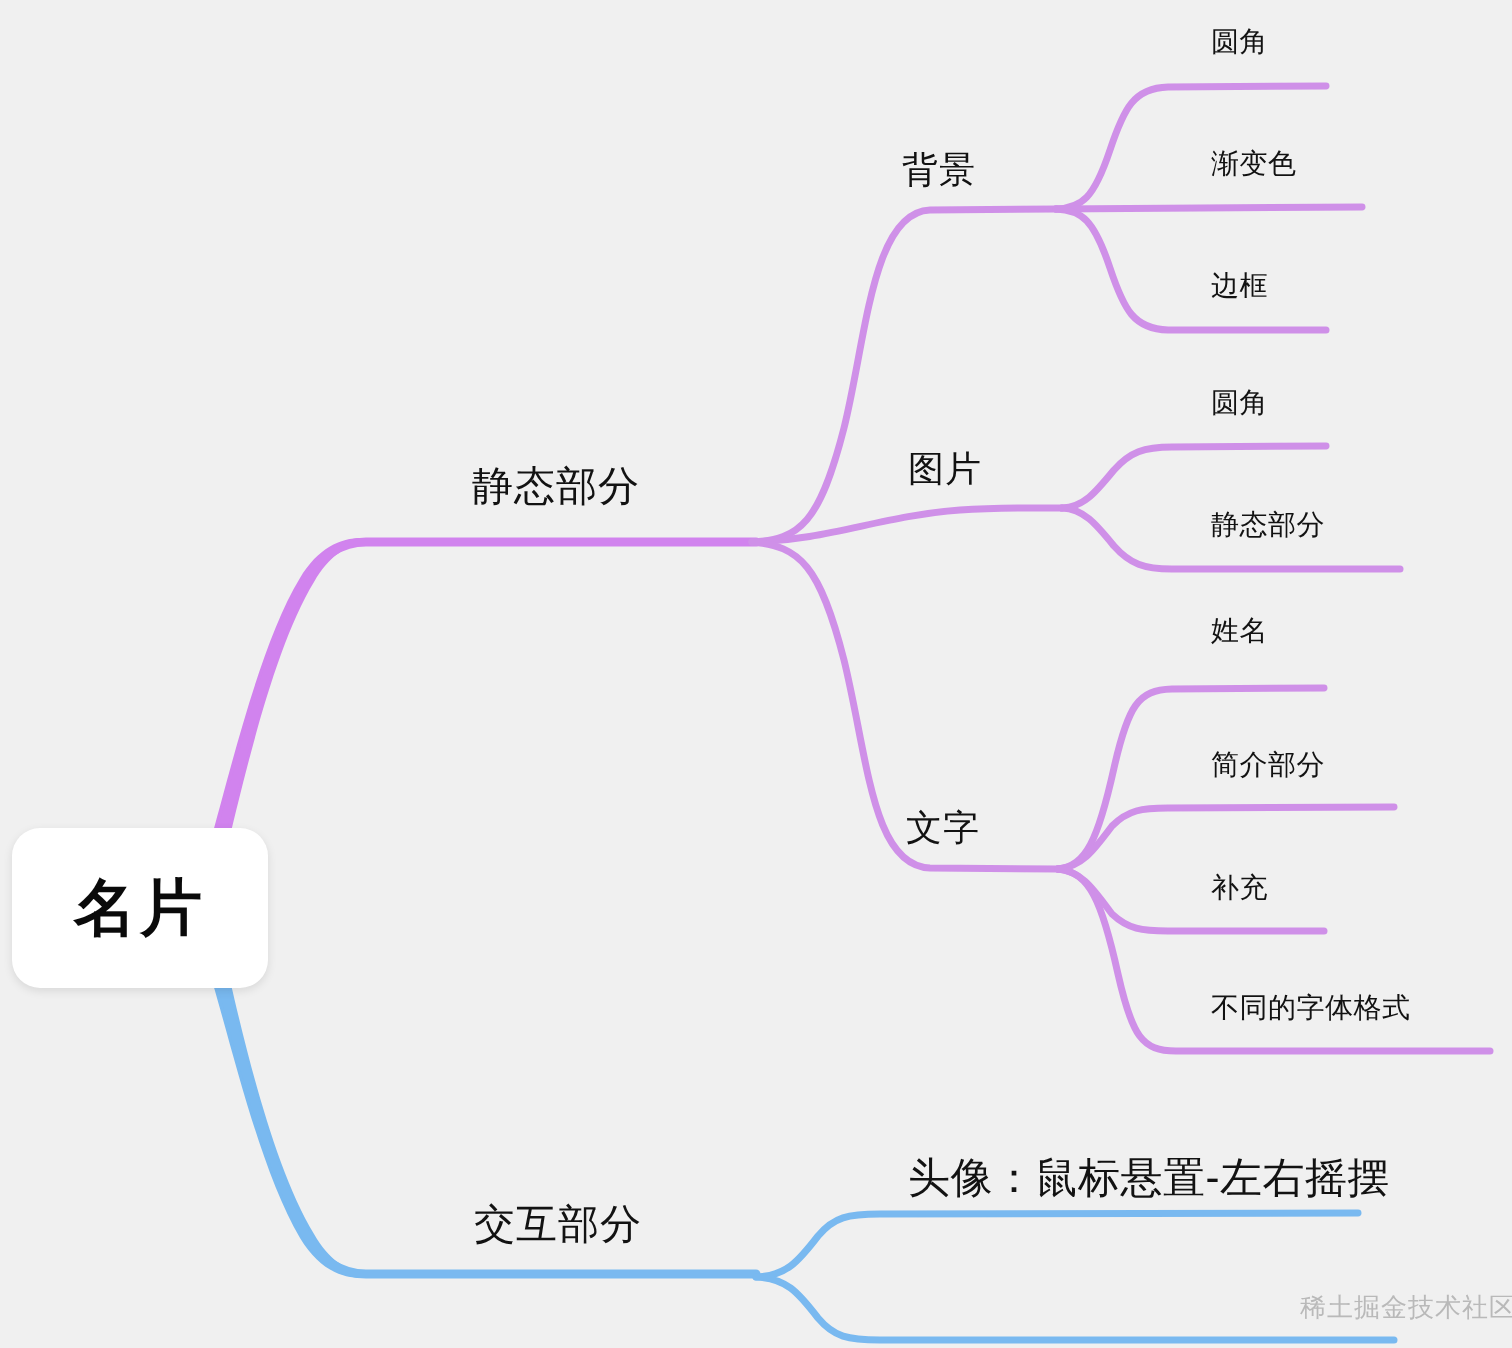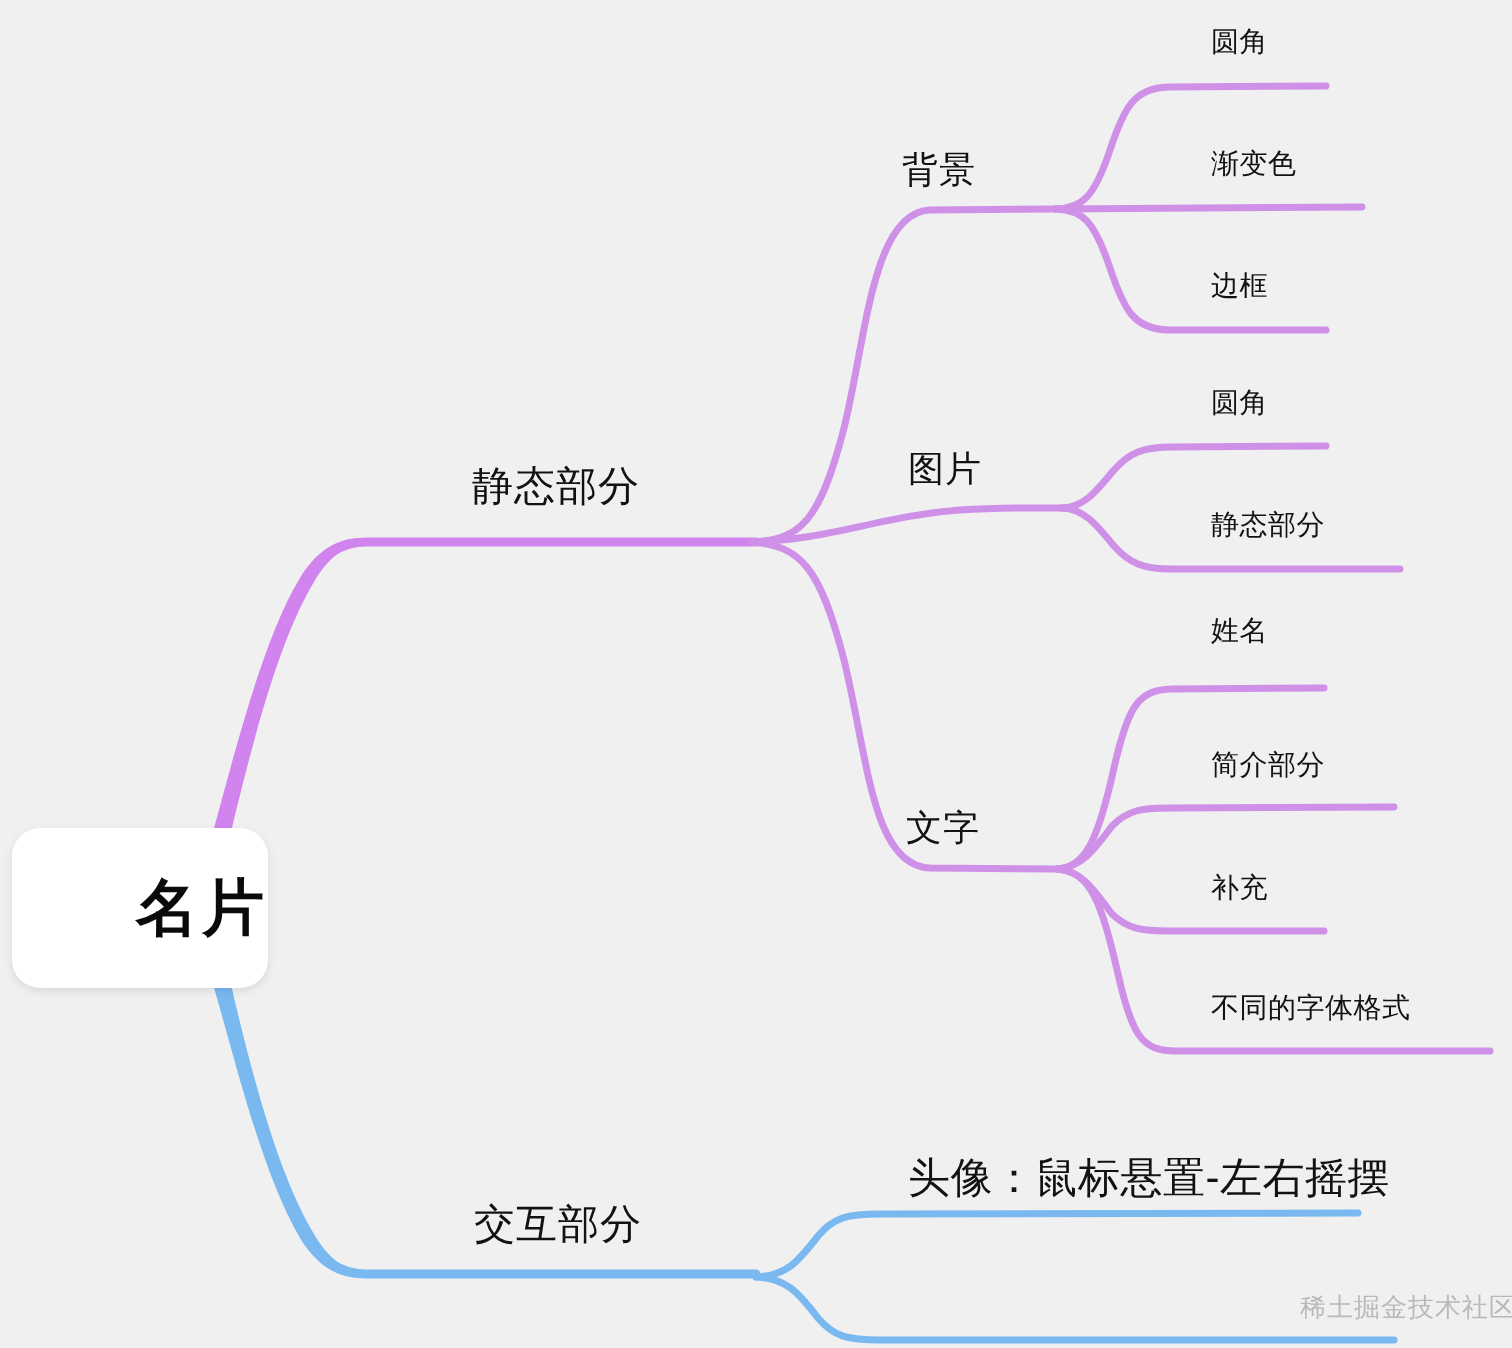--- a/index.html
+++ b/index.html
@@ -26,21 +26,21 @@
     position: absolute;
     left: 12px;
     top: 828px;
     width: 256px;
     height: 160px;
     background: #ffffff;
     border-radius: 28px;
     box-shadow: 0 3px 10px rgba(0,0,0,0.10);
     display: flex;
     align-items: center;
-    justify-content: flex-end;
+    justify-content: center;
     z-index: 5;
   }
   .root-label {
     font-size: 62px;
     font-weight: 700;
     color: #0a0a0a;
     letter-spacing: 4px;
     line-height: 1;
   }
   .node-label {

